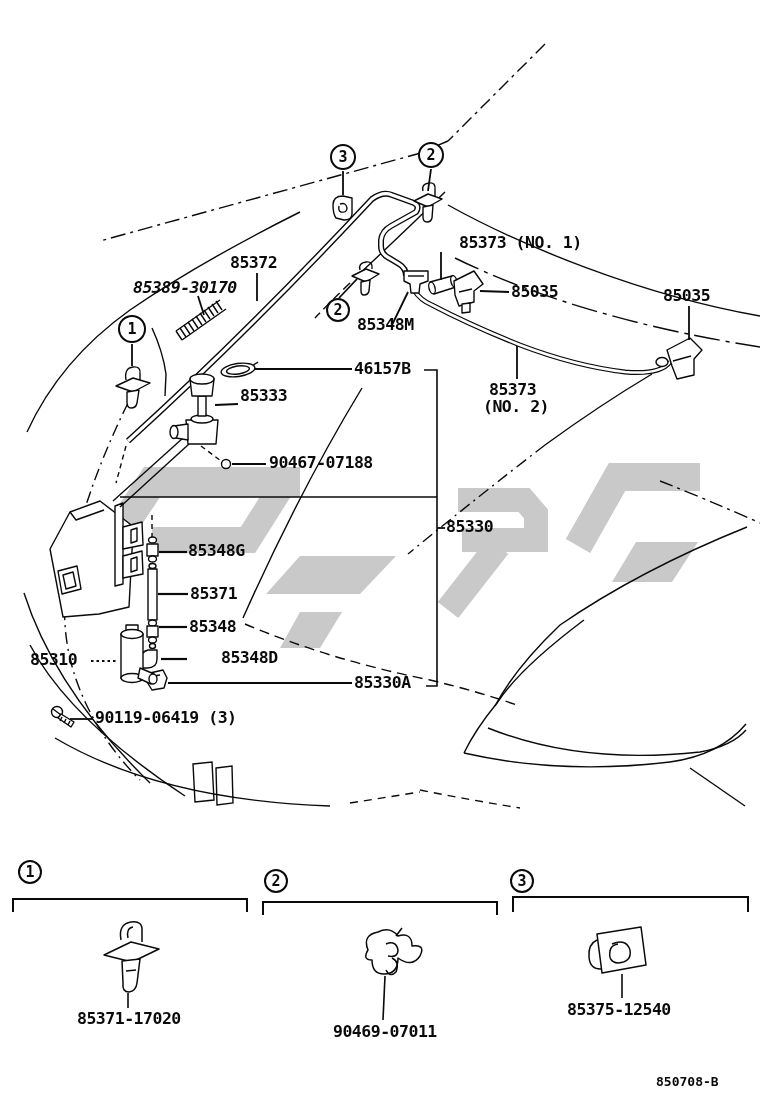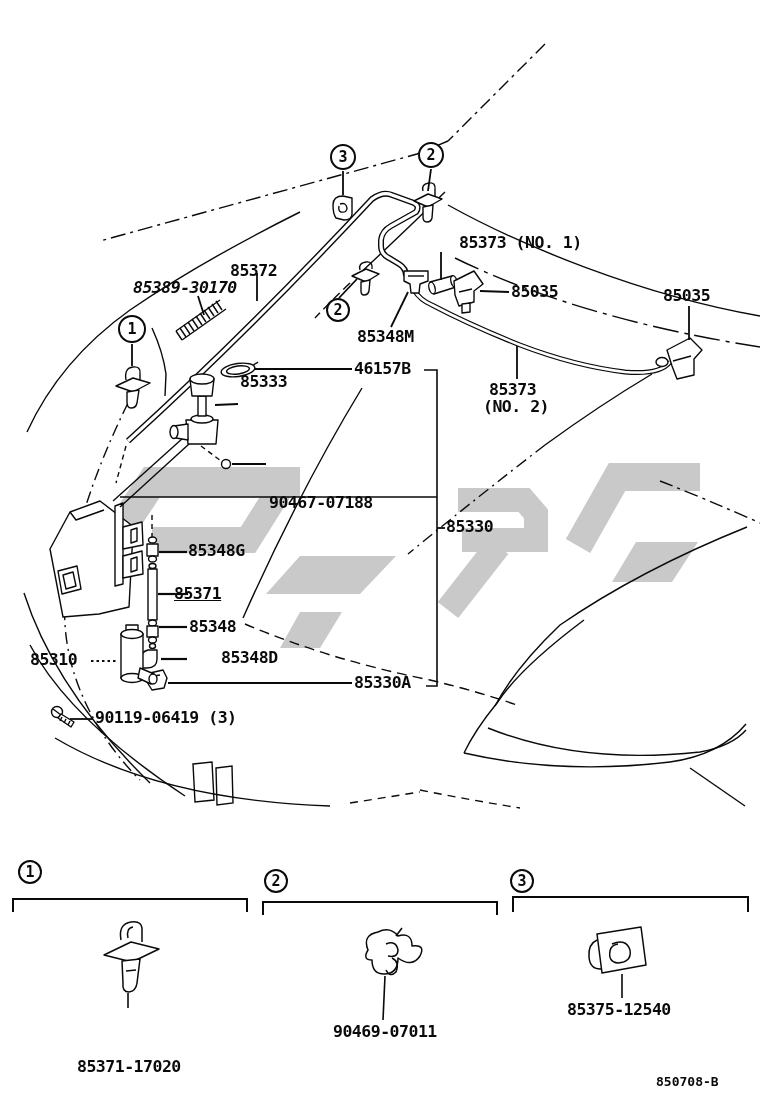--- a/index.html
+++ b/index.html
@@ -245,40 +245,40 @@
       </g>
       <g stroke-width="1.6">
         <path d="M 128,993 L 128,1008" fill="none"></path>
         <path d="M 385,976 L 383,1020" fill="none"></path>
         <path d="M 622,974 L 622,998" fill="none"></path>
       </g>
     </g>
   </svg>
 
   <div id="labels">
-      <div class="part-label" style="left: 230px; top: 254px; margin-top: 8px;">85372</div>
+      <div class="part-label" style="left: 230px; top: 254px;">85372</div>
       <div class="part-label" style="left: 133px; top: 279px; font-style: italic;">85389-30170</div>
       <div class="part-label" style="left: 411px; top: 234px; margin-left: 48px;">85373 (NO. 1)</div>
       <div class="part-label" style="left: 511px; top: 283px;">85035</div>
       <div class="part-label" style="left: 663px; top: 287px;">85035</div>
-      <div class="part-label" style="left: 357px; top: 328px;">85348M</div>
+      <div class="part-label" style="left: 357px; top: 316px;">85348M</div>
       <div class="part-label" style="left: 354px; top: 360px;">46157B</div>
-      <div class="part-label" style="left: 240px; top: 373px;">85333</div>
+      <div class="part-label" style="left: 240px; top: 387px;">85333</div>
       <div class="part-label" style="left: 489px; top: 381px;">85373</div>
       <div class="part-label" style="left: 483px; top: 398px;">(NO. 2)</div>
-      <div class="part-label" style="left: 269px; top: 454px; margin-top: 40px;">90467-07188</div>
+      <div class="part-label" style="left: 269px; top: 454px;">90467-07188</div>
       <div class="part-label" style="left: 446px; top: 518px;">85330</div>
       <div class="part-label" style="left: 188px; top: 542px;">85348G</div>
-      <div class="part-label" style="left: 174px; top: 585px; text-decoration: underline;">85371</div>
+      <div class="part-label" style="left: 190px; top: 585px;">85371</div>
       <div class="part-label" style="left: 189px; top: 618px;">85348</div>
       <div class="part-label" style="left: 189px; top: 649px; margin-left: 32px;">85348D</div>
       <div class="part-label" style="left: 30px; top: 651px;">85310</div>
       <div class="part-label" style="left: 354px; top: 674px;">85330A</div>
       <div class="part-label" style="left: 95px; top: 709px;">90119-06419 (3)</div>
-      <div class="part-label" style="left: 77px; top: 1010px; margin-top: 48px;">85371-17020</div>
+      <div class="part-label" style="left: 77px; top: 1010px;">85371-17020</div>
       <div class="part-label" style="left: 333px; top: 1023px;">90469-07011</div>
       <div class="part-label" style="left: 567px; top: 1001px;">85375-12540</div>
       <div class="part-label big" style="left: 656px; top: 1073px;">850708-B</div>
     </div>
   <div id="callouts">
       <div class="callout" style="left: 118px; top: 315px; width: 28px; height: 28px;">1</div>
       <div class="callout" style="left: 330px; top: 144px; width: 26px; height: 26px;">3</div>
       <div class="callout" style="left: 418px; top: 142px; width: 26px; height: 26px;">2</div>
       <div class="callout" style="left: 326px; top: 298px; width: 24px; height: 24px;">2</div>
       <div class="callout" style="left: 18px; top: 860px; width: 24px; height: 24px;">1</div>

